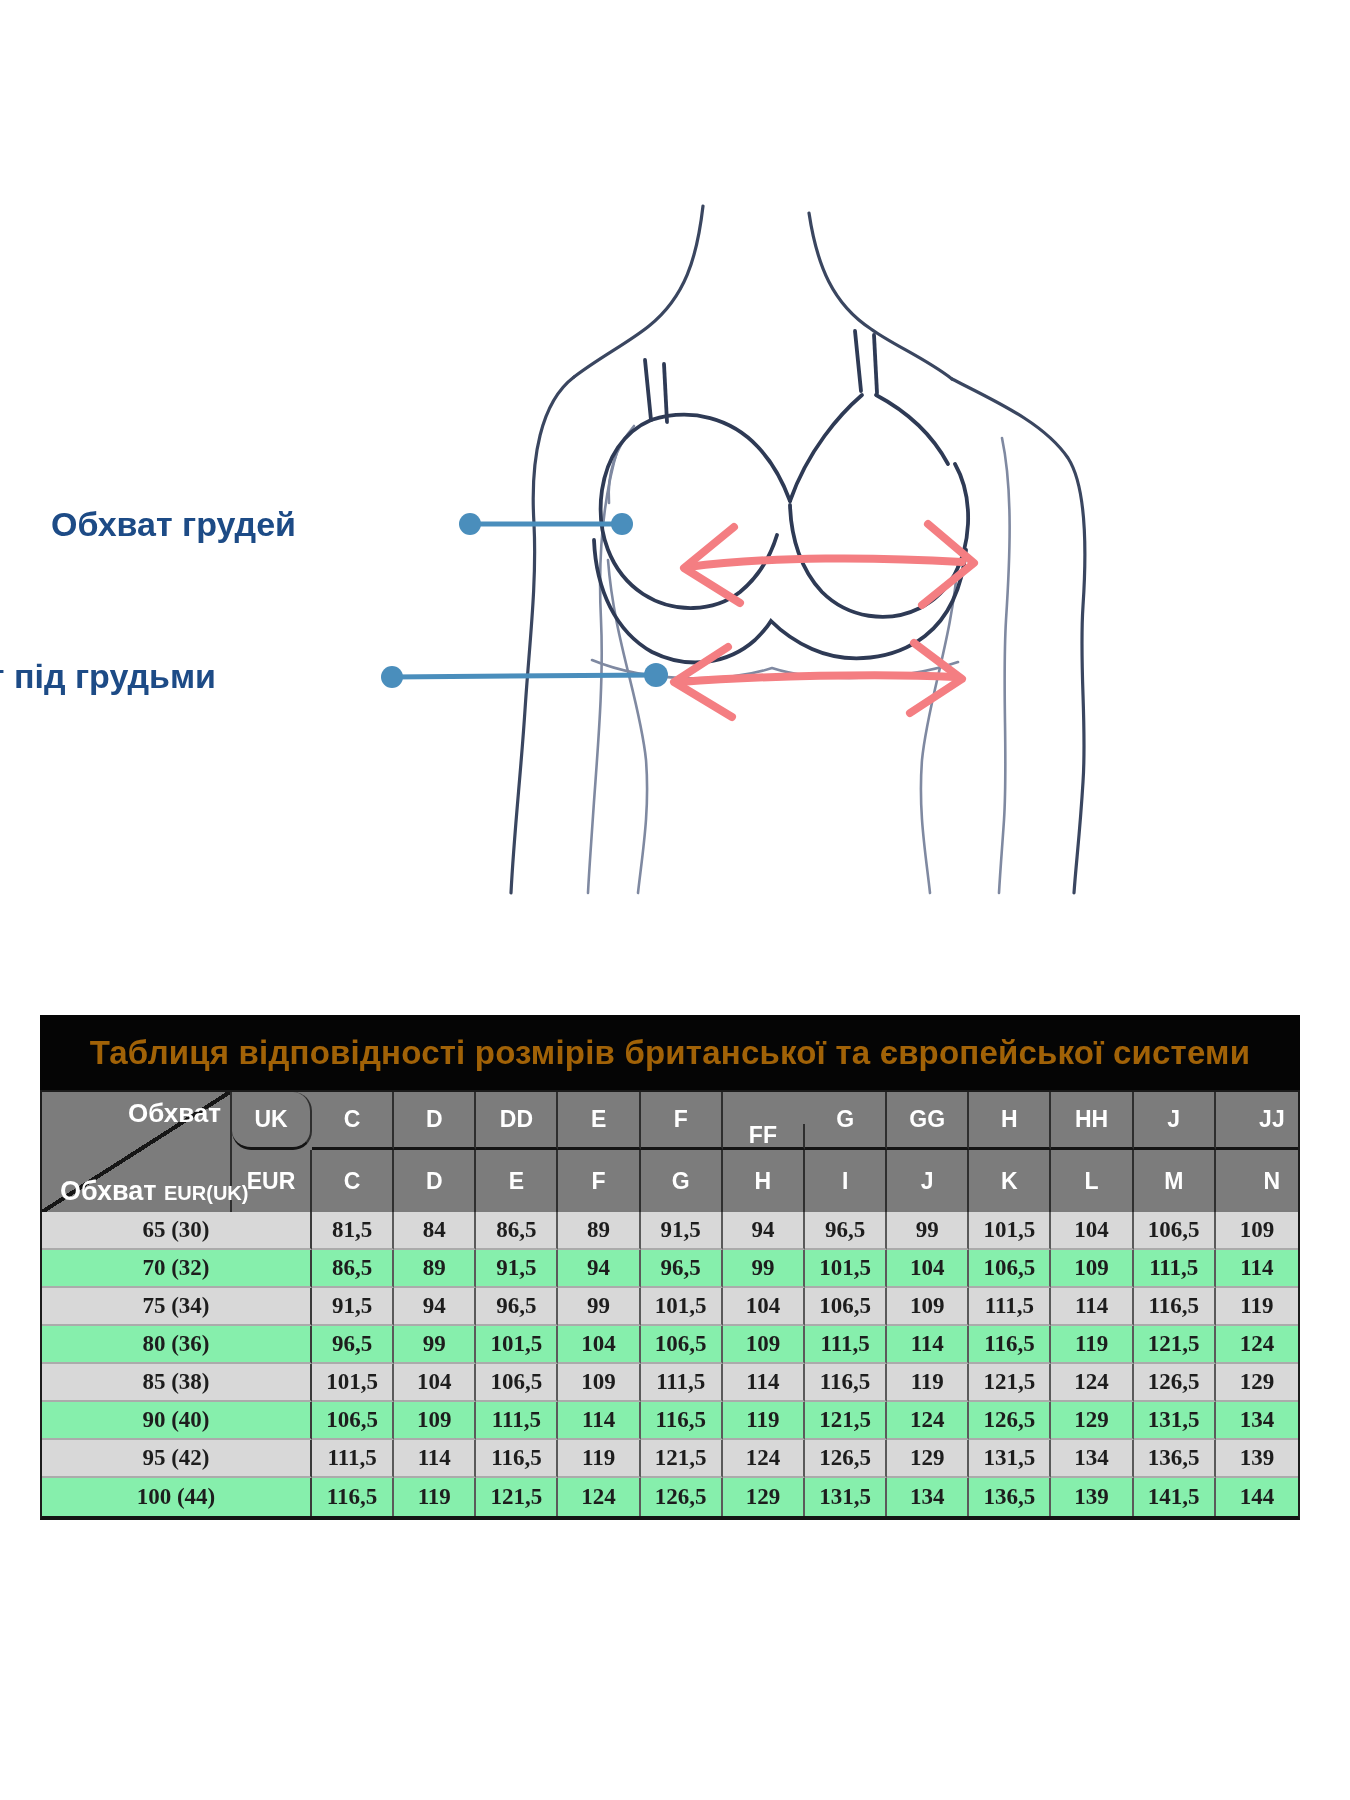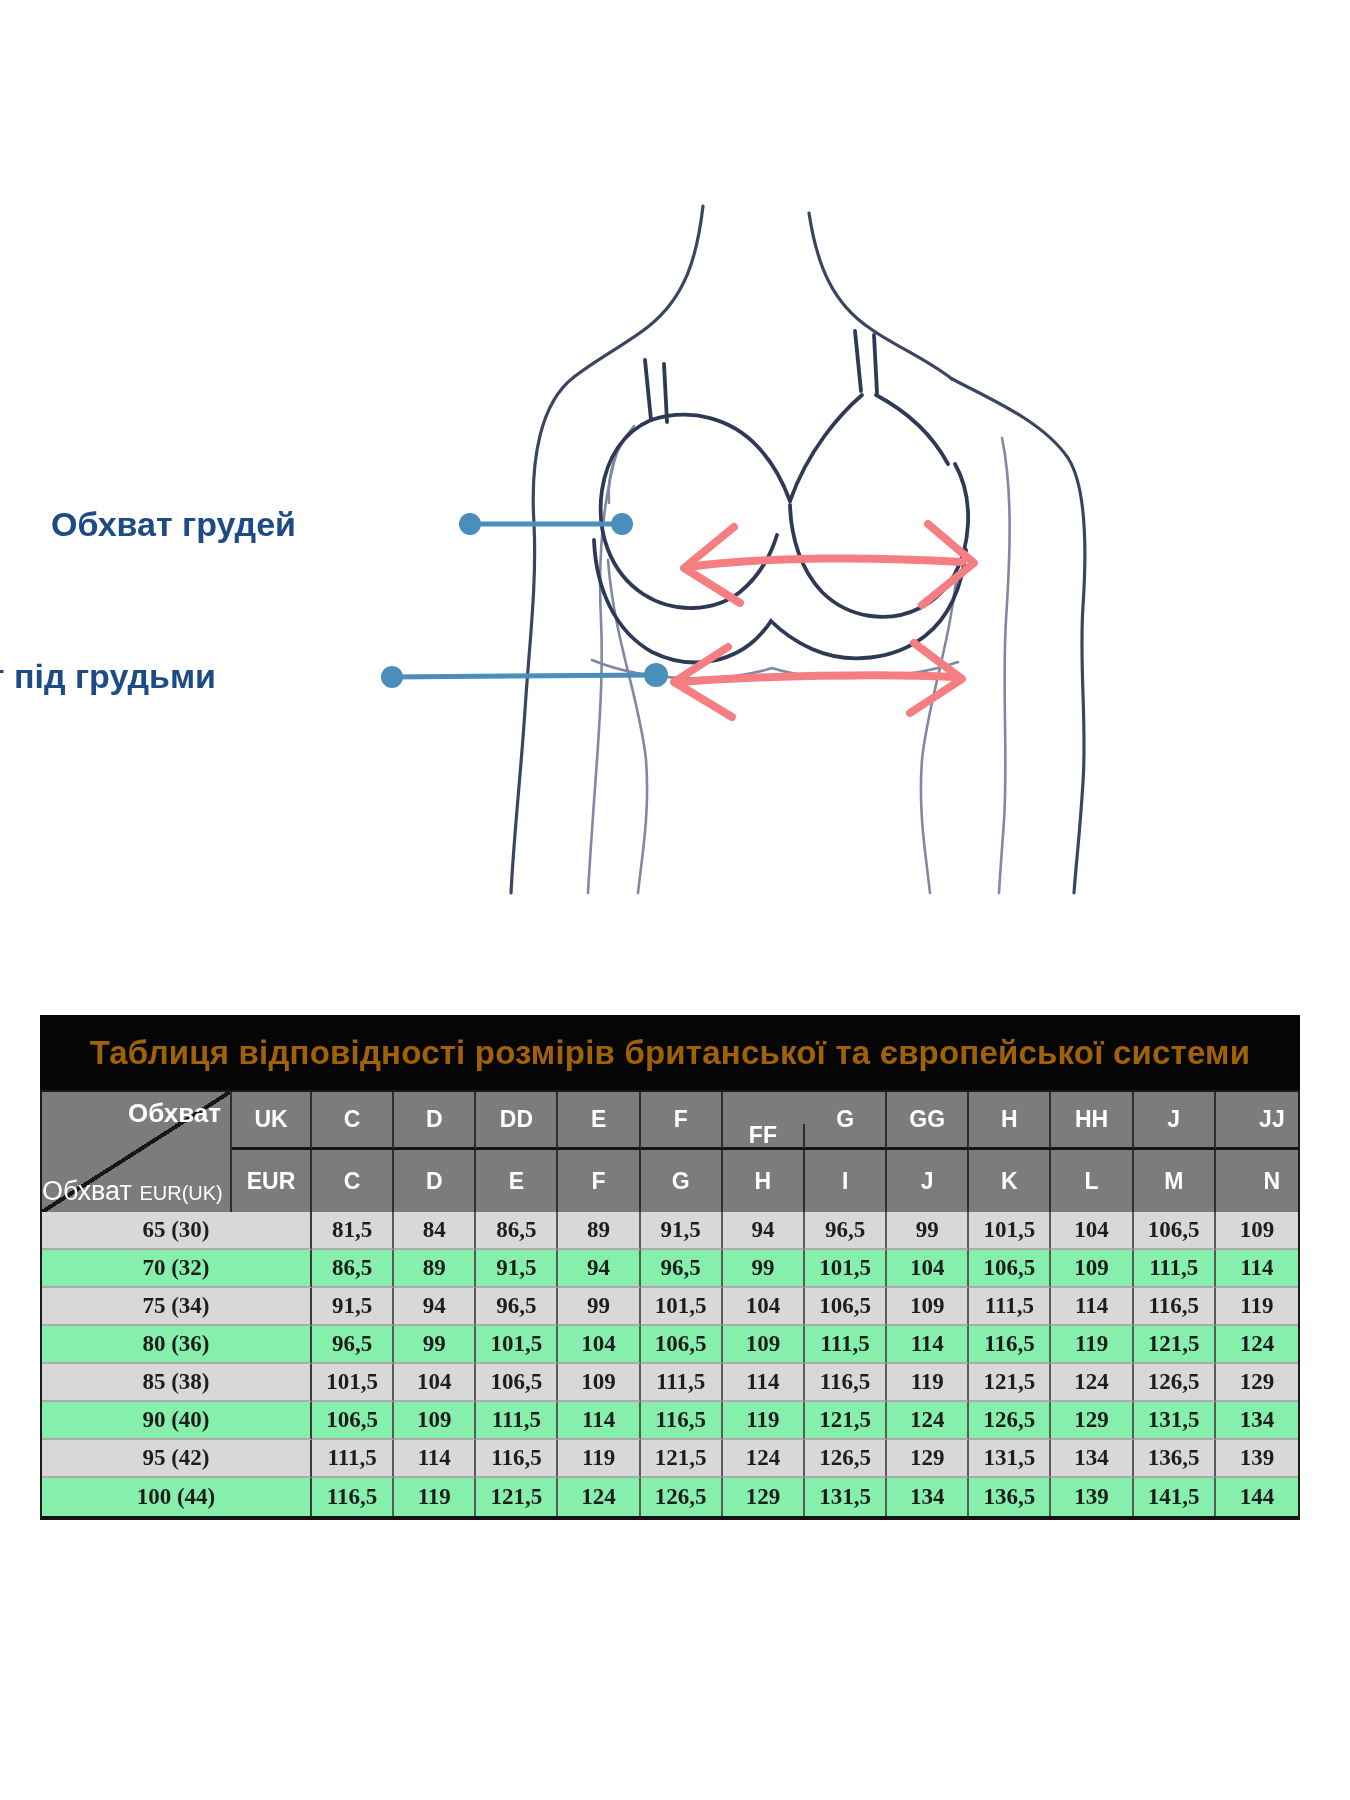--- a/index.html
+++ b/index.html
@@ -32,21 +32,21 @@
       color:#fff; font-weight:700; font-size:23px;
       border-right:2px solid #2e2e2e; border-bottom:2px solid #2e2e2e;}
   .hcell.thick{border-bottom:3px solid #141414;}
   .hcell.lastcol{border-right:none;padding-left:30px;}
   .hcell.lastrow{border-bottom:none;}
   .corner{position:relative; border-bottom:none;
       background-image:linear-gradient(to bottom right,
         transparent calc(50% - 2px), #161616 calc(50% - 2px),
         #161616 calc(50% + 2px), transparent calc(50% + 2px));}
   .corner-top{position:absolute; top:6px; right:9px; font-size:26px; font-weight:700; color:#fff;}
-  .corner-bottom{position:absolute; bottom:5px; left:0; color:#fff; font-weight:400; white-space:nowrap;text-align:right;}
+  .corner-bottom{position:absolute; bottom:5px; left:18px; color:#fff; font-weight:700; white-space:nowrap;text-align:right;}
   .corner-bottom .big{font-size:27px;}
   .corner-bottom .small{font-size:20px;}
   .t-body{display:grid; grid-template-columns:270px repeat(12,1fr);
       grid-auto-rows:38px; border:2px solid #1c1c1c; border-top:none;
       border-bottom:4px solid #141414;font-family:Liberation Serif, serif;}
   .dcell{display:flex; align-items:center; justify-content:center;
       font-size:23px; font-weight:600; color:#1d1d1d;
       border-right:2px solid #5a5a5a; border-bottom:2px solid #ababab;}
   .dcell.dlabel{border-right:2px solid #3a3a3a;}
   .dcell.lastcol{border-right:none;}
@@ -115,21 +115,21 @@
   <div class="diagram-label label-bust">Обхват грудей</div>
   <div class="diagram-label label-underbust">Обхват під грудьми</div>
 
   <div class="size-table">
     <div class="t-title">Таблиця відповідності розмірів британської та європейської системи</div>
     <div class="t-header">
         <div class="hcell corner" style="grid-area: 1 / 1 / 3;">
           <span class="corner-top">Обхват</span>
           <span class="corner-bottom"><span class="big">Обхват </span><span class="small">EUR(UK)</span></span>
         </div>
-        <div class="hcell thick" style="grid-area: 1 / 2;">UK</div>
+        <div class="hcell thick" style="grid-area: 1 / 2; border-radius: 19px;">UK</div>
         <div class="hcell thick" style="grid-area: 1 / 3;">C</div>
         <div class="hcell thick" style="grid-area: 1 / 4;">D</div>
         <div class="hcell thick" style="grid-area: 1 / 5;">DD</div>
         <div class="hcell thick" style="grid-area: 1 / 6;">E</div>
         <div class="hcell thick" style="grid-area: 1 / 7;">F</div>
         <div class="hcell thick" style="grid-area: 1 / 8; margin-top: 32px;">FF</div>
         <div class="hcell thick" style="grid-area: 1 / 9;">G</div>
         <div class="hcell thick" style="grid-area: 1 / 10;">GG</div>
         <div class="hcell thick" style="grid-area: 1 / 11;">H</div>
         <div class="hcell thick" style="grid-area: 1 / 12;">HH</div>

